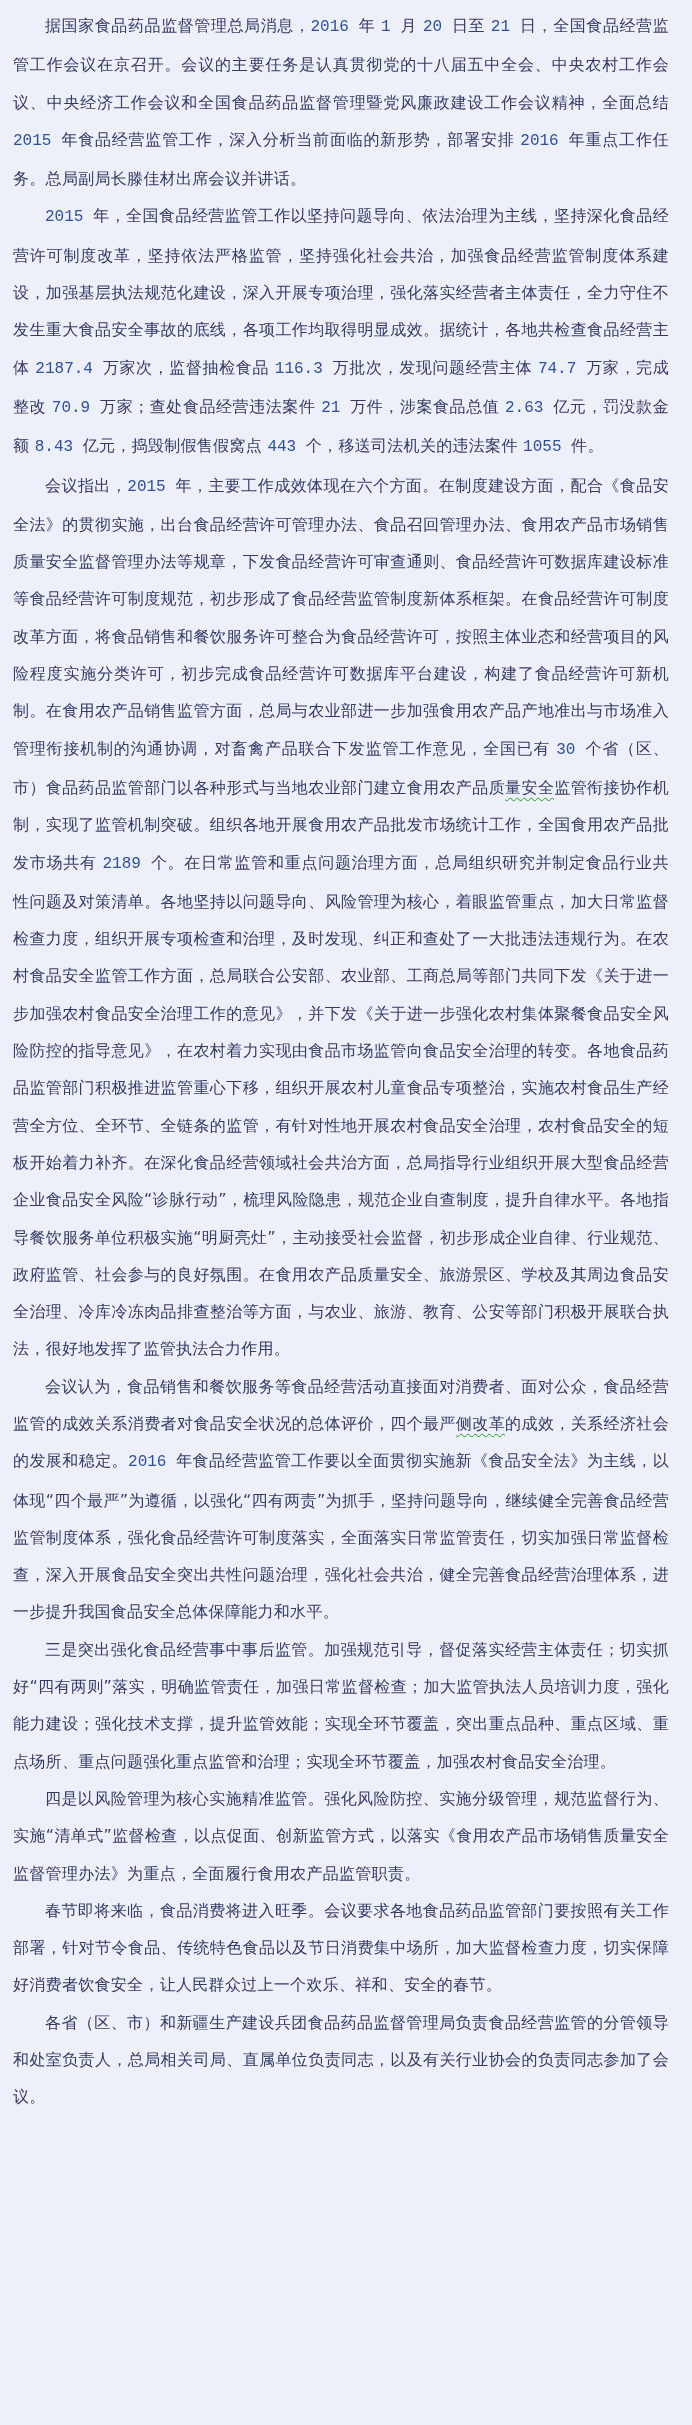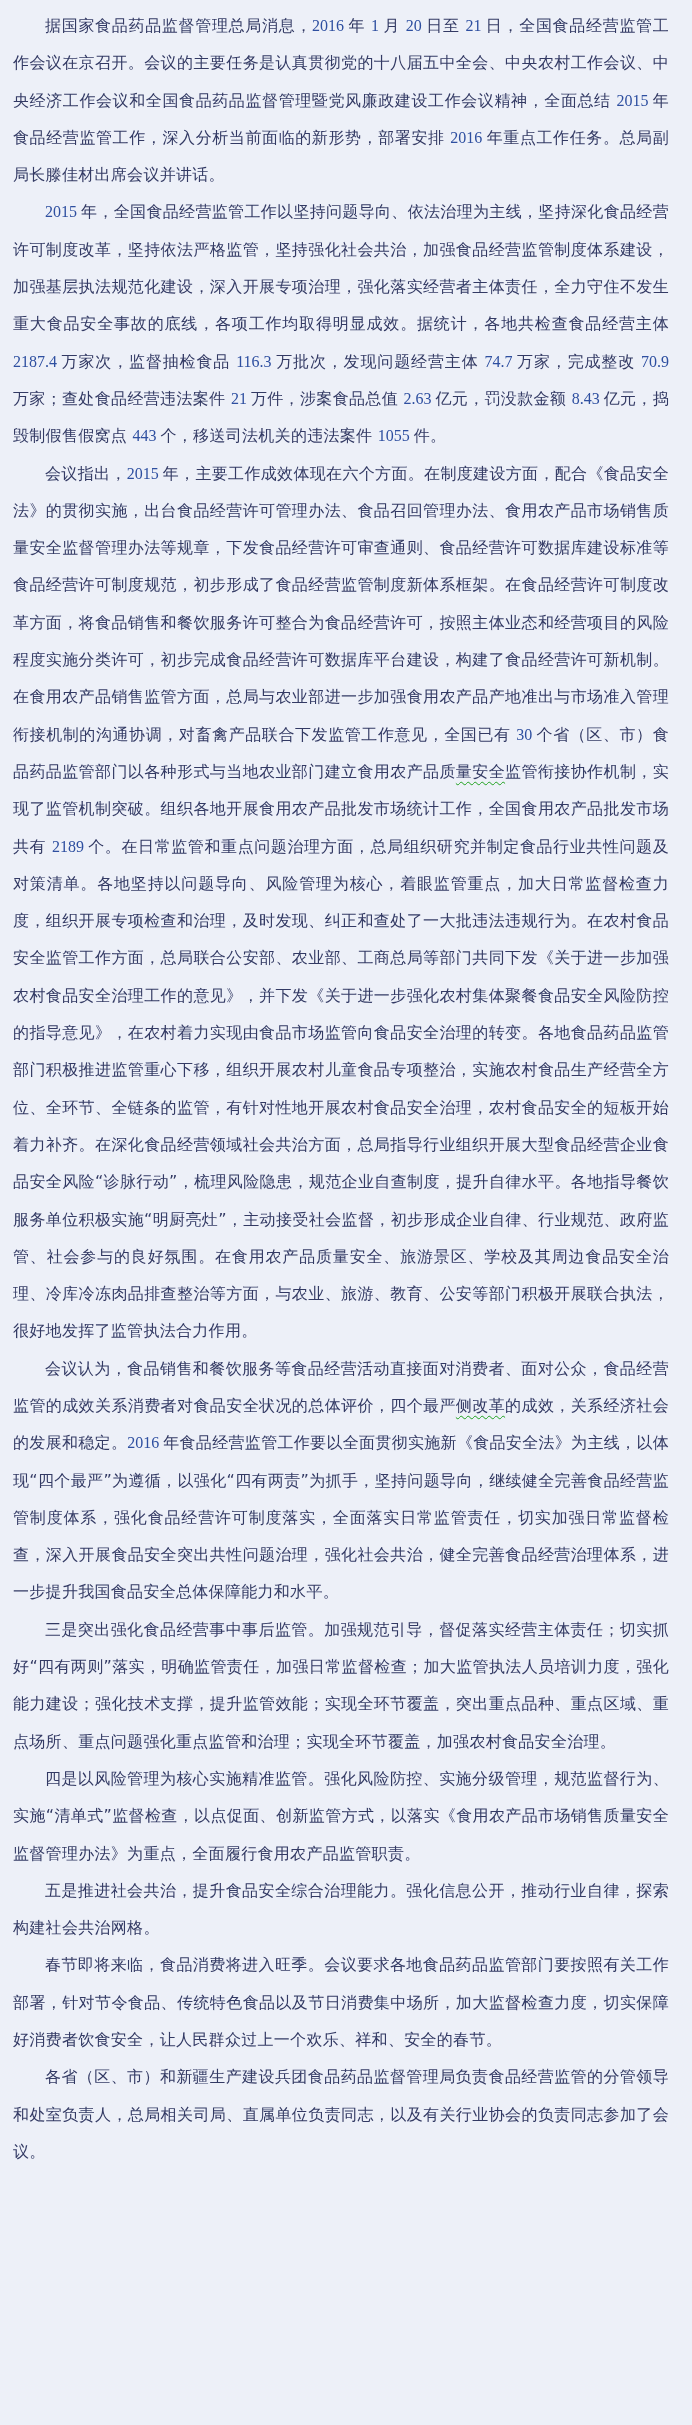--- a/index.html
+++ b/index.html
@@ -23,21 +23,21 @@
     line-height: 37.3px;
     color: #333a64;
     letter-spacing: 0.3px;
   }
   .para {
     margin: 0;
     text-indent: 2em;
     text-align: justify;
   }
   .num {
-    font-family: Liberation Serif, serif;
+    font-family: Liberation Mono, monospace;
     color: #2e4fa0;
     letter-spacing: 0;
   }
   .wavy-green {
     text-decoration-line: underline;
     text-decoration-style: wavy;
     text-decoration-color: #1fa11f;
     text-decoration-thickness: 1px;
     text-underline-offset: 4px;
     margin-top: 8px;
@@ -54,17 +54,16 @@
 <body>
 
 <main class="doc-page">
   <article>
       <p class="para"><span>据国家食品药品监督管理总局消息，</span><span class="num">2016 </span><span>年 </span><span class="num">1 </span><span>月 </span><span class="num">20 </span><span>日至 </span><span class="num">21 </span><span>日，全国食品经营监管工作会议在京召开。会议的主要任务是认真贯彻党的十八届五中全会、中央农村工作会议、中央经济工作会议和全国食品药品监督管理暨党风廉政建设工作会议精神，全面总结 </span><span class="num">2015 </span><span>年食品经营监管工作，深入分析当前面临的新形势，部署安排 </span><span class="num">2016 </span><span>年重点工作任务。总局副局长滕佳材出席会议并讲话。</span></p>
       <p class="para"><span class="num">2015 </span><span>年，全国食品经营监管工作以坚持问题导向、依法治理为主线，坚持深化食品经营许可制度改革，坚持依法严格监管，坚持强化社会共治，加强食品经营监管制度体系建设，加强基层执法规范化建设，深入开展专项治理，强化落实经营者主体责任，全力守住不发生重大食品安全事故的底线，各项工作均取得明显成效。据统计，各地共检查食品经营主体 </span><span class="num">2187.4 </span><span>万家次，监督抽检食品 </span><span class="num">116.3 </span><span>万批次，发现问题经营主体 </span><span class="num">74.7 </span><span>万家，完成整改 </span><span class="num">70.9 </span><span>万家；查处食品经营违法案件 </span><span class="num">21 </span><span>万件，涉案食品总值 </span><span class="num">2.63 </span><span>亿元，罚没款金额 </span><span class="num">8.43 </span><span>亿元，捣毁制假售假窝点 </span><span class="num">443 </span><span>个，移送司法机关的违法案件 </span><span class="num">1055 </span><span>件。</span></p>
       <p class="para"><span>会议指出，</span><span class="num">2015 </span><span>年，主要工作成效体现在六个方面。在制度建设方面，配合《食品安全法》的贯彻实施，出台食品经营许可管理办法、食品召回管理办法、食用农产品市场销售质量安全监督管理办法等规章，下发食品经营许可审查通则、食品经营许可数据库建设标准等食品经营许可制度规范，初步形成了食品经营监管制度新体系框架。在食品经营许可制度改革方面，将食品销售和餐饮服务许可整合为食品经营许可，按照主体业态和经营项目的风险程度实施分类许可，初步完成食品经营许可数据库平台建设，构建了食品经营许可新机制。在食用农产品销售监管方面，总局与农业部进一步加强食用农产品产地准出与市场准入管理衔接机制的沟通协调，对畜禽产品联合下发监管工作意见，全国已有 </span><span class="num">30 </span><span>个省（区、市）食品药品监管部门以各种形式与当地农业部门建立食用农产品质</span><span class="wavy-green">量安全</span><span>监管衔接协作机制，实现了监管机制突破。组织各地开展食用农产品批发市场统计工作，全国食用农产品批发市场共有 </span><span class="num">2189 </span><span>个。在日常监管和重点问题治理方面，总局组织研究并制定食品行业共性问题及对策清单。各地坚持以问题导向、风险管理为核心，着眼监管重点，加大日常监督检查力度，组织开展专项检查和治理，及时发现、纠正和查处了一大批违法违规行为。在农村食品安全监管工作方面，总局联合公安部、农业部、工商总局等部门共同下发《关于进一步加强农村食品安全治理工作的意见》，并下发《关于进一步强化农村集体聚餐食品安全风险防控的指导意见》，在农村着力实现由食品市场监管向食品安全治理的转变。各地食品药品监管部门积极推进监管重心下移，组织开展农村儿童食品专项整治，实施农村食品生产经营全方位、全环节、全链条的监管，有针对性地开展农村食品安全治理，农村食品安全的短板开始着力补齐。在深化食品经营领域社会共治方面，总局指导行业组织开展大型食品经营企业食品安全风险“诊脉行动”，梳理风险隐患，规范企业自查制度，提升自律水平。各地指导餐饮服务单位积极实施“明厨亮灶”，主动接受社会监督，初步形成企业自律、行业规范、政府监管、社会参与的良好氛围。在食用农产品质量安全、旅游景区、学校及其周边食品安全治理、冷库冷冻肉品排查整治等方面，与农业、旅游、教育、公安等部门积极开展联合执法，很好地发挥了监管执法合力作用。</span></p>
       <p class="para"><span>会议认为，食品销售和餐饮服务等食品经营活动直接面对消费者、面对公众，食品经营监管的成效关系消费者对食品安全状况的总体评价，四个最严</span><span class="wavy-green">侧改革</span><span>的成效，关系经济社会的发展和稳定。</span><span class="num">2016 </span><span>年食品经营监管工作要以全面贯彻实施新《食品安全法》为主线，以体现“四个最严”为遵循，以强化“四有两责”为抓手，坚持问题导向，继续健全完善食品经营监管制度体系，强化食品经营许可制度落实，全面落实日常监管责任，切实加强日常监督检查，深入开展食品安全突出共性问题治理，强化社会共治，健全完善食品经营治理体系，进一步提升我国食品安全总体保障能力和水平。</span></p>
       <p class="para"><span>三是突出强化食品经营事中事后监管。加强规范引导，督促落实经营主体责任；切实抓好“四有两则”落实，明确监管责任，加强日常监督检查；加大监管执法人员培训力度，强化能力建设；强化技术支撑，提升监管效能；实现全环节覆盖，突出重点品种、重点区域、重点场所、重点问题强化重点监管和治理；实现全环节覆盖，加强农村食品安全治理。</span></p>
       <p class="para"><span>四是以风险管理为核心实施精准监管。强化风险防控、实施分级管理，规范监督行为、实施“清单式”监督检查，以点促面、创新监管方式，以落实《食用农产品市场销售质量安全监督管理办法》为重点，全面履行食用农产品监管职责。</span></p>
-      <p class="para"><span>五是推进社会共治，提升食品安全综合治理能力。强化信息公开，推动行业自律，探索构建社会共治网格。</span></p>
       <p class="para"><span>春节即将来临，食品消费将进入旺季。会议要求各地食品药品监管部门要按照有关工作部署，针对节令食品、传统特色食品以及节日消费集中场所，加大监督检查力度，切实保障好消费者饮食安全，让人民群众过上一个欢乐、祥和、安全的春节。</span></p>
       <p class="para"><span>各省（区、市）和新疆生产建设兵团食品药品监督管理局负责食品经营监管的分管领导和处室负责人，总局相关司局、直属单位负责同志，以及有关行业协会的负责同志参加了会议。</span></p>
     </article>
 </main>
 
 </body></html>

